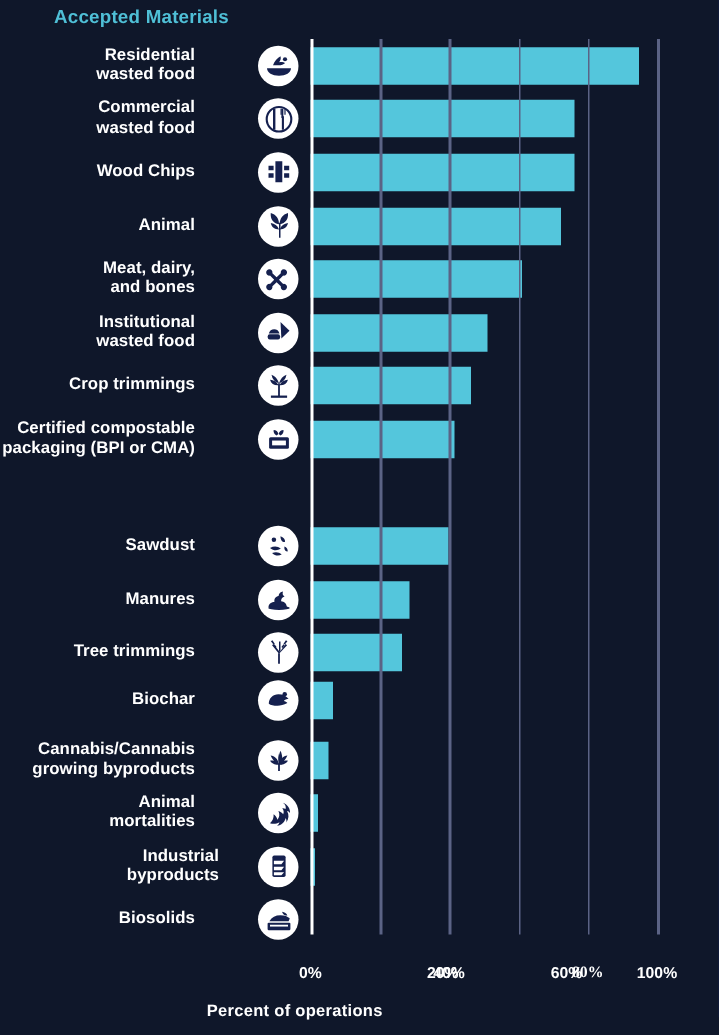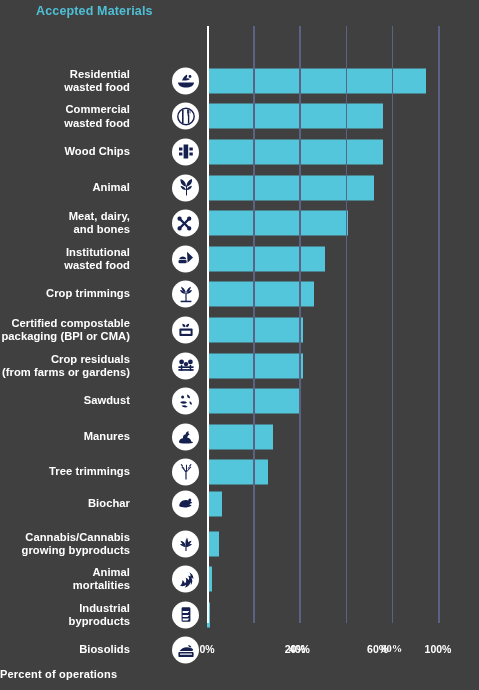--- a/index.html
+++ b/index.html
@@ -11,38 +11,37 @@
     height: 690px;
     background: #15204e;
     font-family: "Liberation Sans", sans-serif;
     overflow: hidden;
     position: relative;
   }
   #chart-root {
     position: relative;
     width: 479px;
     height: 690px;
-    background: #404040;
+    background: #0f172a;
   }
   #chart-title {
     position: absolute;
     left: 36px;
     top: 4px;
     font-size: 12.5px;
     font-weight: bold;
     color: #4fbfd6;
     letter-spacing: 0.15px;
   }
   
   .row {
     position: absolute;
     left: 0;
     width: 436px;
     height: 35.6px;
-    margin-top: 37px;
   }
   .row-label {
     position: absolute;
     right: 306px; 
     top: 50%;
     transform: translateY(-50%);
     text-align: right;
     color: #ffffff;
     font-size: 11.2px;
     font-weight: bold;
@@ -93,20 +92,21 @@
     color: #ffffff;
     font-size: 10.5px;
     font-weight: bold;
     white-space: nowrap;
   }
   #axis-title {
     position: absolute;
     top: 668px;
     left: 0;
     width: 393px;
+    text-align: center;
     color: #ffffff;
     font-size: 11px;
     font-weight: bold;
     letter-spacing: 0.2px;
   }
   #plot-area {
     position: absolute;
     left: 0;
     top: 0;
     width: 479px;
@@ -211,36 +211,20 @@
         <div class="row-icon">
           <svg width="20" height="20" viewBox="0 0 20 20">
             <rect x="3.4" y="9" width="13.2" height="7.6" rx="1" fill="#15204e"></rect>
             <rect x="5.4" y="11.2" width="9.2" height="3.2" fill="#ffffff"></rect>
             <path fill="#15204e" d="M8.4 7.8c-1.5-.6-2.2-2-2-3.6 1.7.1 2.8 1 3.2 2.6z"></path>
             <path fill="#15204e" d="M11 7.8c1.5-.6 2.2-2 2-3.6-1.7.1-2.8 1-3.2 2.6z"></path>
           </svg>
         </div>
         <div class="bar" style="width: 95.865px; background: rgb(84, 198, 220);"></div>
       </div>
-      <div class="row" style="top: 310.8px;">
-        <div class="row-label">Crop residuals
-(from farms or gardens)</div>
-        <div class="row-icon">
-          <svg width="20" height="20" viewBox="0 0 20 20">
-            <circle cx="5.6" cy="6.4" r="2.4" fill="#15204e"></circle>
-            <circle cx="14.4" cy="6.4" r="2.4" fill="#15204e"></circle>
-            <circle cx="10" cy="8.6" r="2.2" fill="#15204e"></circle>
-            <rect x="2.4" y="10.8" width="15.2" height="1.7" fill="#15204e"></rect>
-            <rect x="2.4" y="13.6" width="15.2" height="1.7" fill="#15204e"></rect>
-            <rect x="4.8" y="9.4" width="1.5" height="6" fill="#15204e"></rect>
-            <rect x="13.7" y="9.4" width="1.5" height="6" fill="#15204e"></rect>
-          </svg>
-        </div>
-        <div class="bar" style="width: 95.865px; background: rgb(84, 198, 220);"></div>
-      </div>
       <div class="row" style="top: 346.4px;">
         <div class="row-label">Sawdust</div>
         <div class="row-icon">
           <svg width="20" height="20" viewBox="0 0 20 20">
             <path fill="#15204e" d="M11 3c2 .6 3.2 2 3 3.8-1.8.2-3-.9-3-3.8z"></path>
             <circle cx="6.6" cy="5.4" r="1.5" fill="#15204e"></circle>
             <path fill="#15204e" d="M4 10.8c2.6-1.4 5-1.3 7.2.4-2.4 1.6-4.8 1.5-7.2-.4z"></path>
             <path fill="#15204e" d="M13.6 9.8c1.6.6 2.4 1.8 2.2 3.4-1.6 0-2.5-1.1-2.2-3.4z"></path>
             <path fill="#15204e" d="M5.4 14.2c2.4-1 4.5-.7 6.4 1-2.2 1.2-4.4.9-6.4-1z"></path>
           </svg>
@@ -296,21 +280,21 @@
       <div class="row" style="top: 524.4px;">
         <div class="row-label">Animal
 mortalities</div>
         <div class="row-icon">
           <svg width="20" height="20" viewBox="0 0 20 20">
             <path fill="#15204e" d="M12.6 2.6c1.6 1 2.2 2.6 1.8 4.3-.7-.4-1.4-.6-2.2-.5 1 1.2 1.2 2.6.6 4-1-1.2-2-1.9-3.2-2.2 1 2 .8 4-.6 5.8-.5-1.6-1.4-2.8-2.6-3.6.2 2.4-.6 4.4-2.4 5.9 2.2.7 4.3.5 6.3-.7-.2 1-.8 1.8-1.6 2.4 3-.4 5-2.2 5.8-5.2.5 1 .6 2 .3 3 1.8-2.4 2-5 .6-7.6.9.2 1.6.7 2 1.5.1-3.4-1.5-5.7-4.8-7.1z"></path>
           </svg>
         </div>
         <div class="bar" style="width: 5.313px; background: rgb(84, 198, 220);"></div>
       </div>
-      <div class="row" style="top: 560px;">
+      <div class="row" style="top: 560px; padding-left: 16px;">
         <div class="row-label">Industrial
 byproducts</div>
         <div class="row-icon">
           <svg width="20" height="20" viewBox="0 0 20 20">
             <rect x="5.6" y="2.8" width="8.8" height="14.4" rx="1.2" fill="#15204e"></rect>
             <path fill="#ffffff" d="M6.6 6.4h6.8l-1.8 2.2h-5zM6.6 10.4h6.8l-1.8 2.2h-5zM6.6 14h6.8l-1.8 2h-5z"></path>
           </svg>
         </div>
         <div class="bar" style="width: 3.003px; background: rgb(84, 198, 220);"></div>
       </div>

